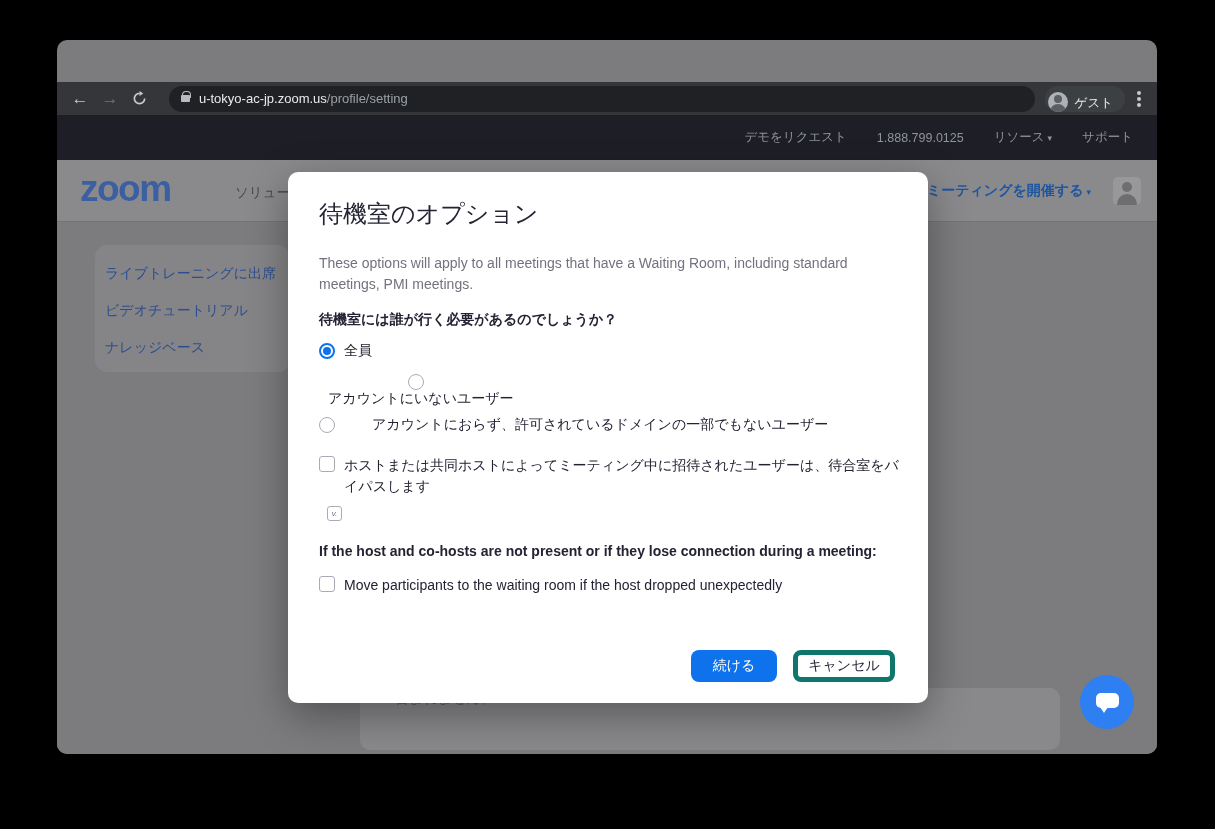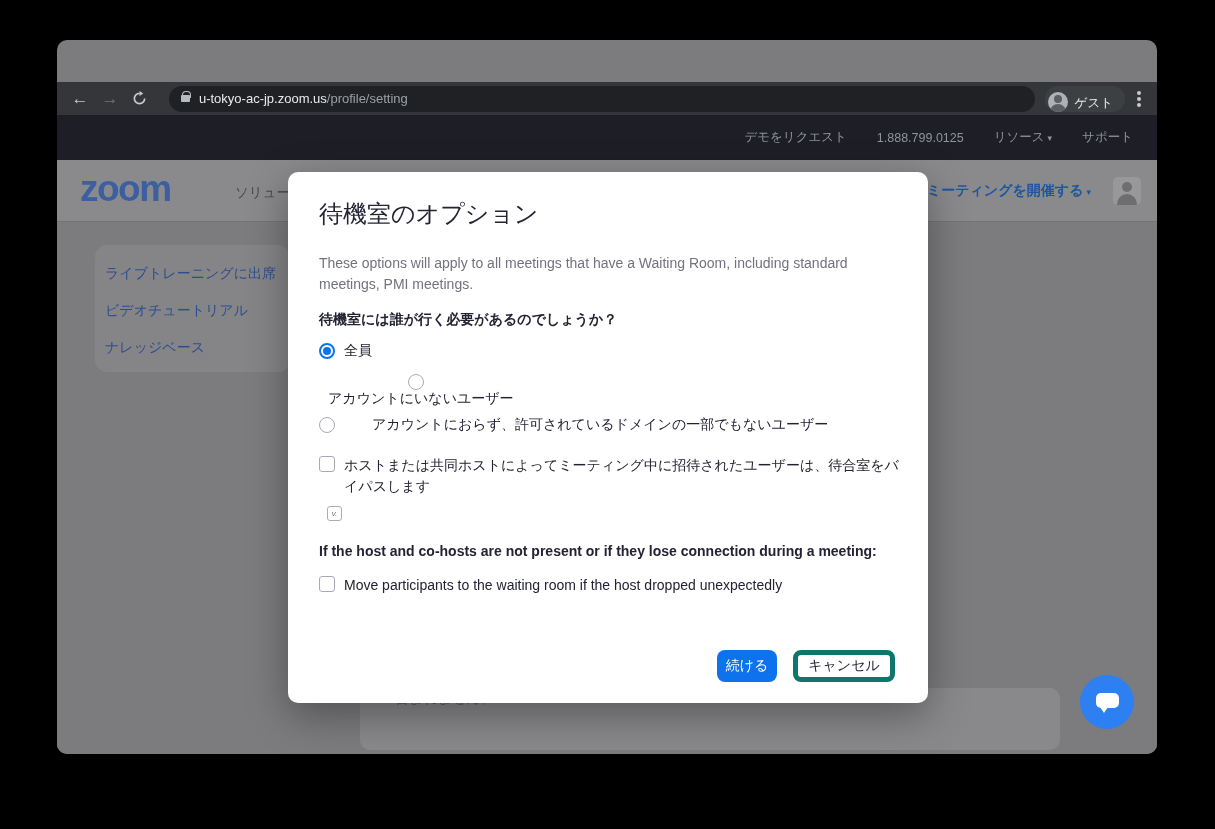--- a/index.html
+++ b/index.html
@@ -110,21 +110,21 @@
   .c-0 { top:283px; } .c-1 { top:403px; }
   .checkbox { width:16px; height:16px; border:1px solid #ababb8; border-radius:3px; background:#fff;
     flex:0 0 auto; margin-top:1px; }
   .check-label { margin-left:9px; font-size:14px; line-height:21px; color:#232333; width:560px; }
   .broken-icon { position:absolute; left:39px; top:334px; width:15px; height:15px;
     border:1px solid #ababb8; border-radius:3px; font-size:8px; color:#72727f; font-style:italic;
     display:flex; align-items:center; justify-content:center; }
   .m-heading2 { position:absolute; left:31px; top:371px; font-size:14px; font-weight:bold; color:#232333; }
   .btn { position:absolute; top:478px; height:32px; border-radius:8px; font-size:14px;
     display:flex; align-items:center; justify-content:center; cursor:default; }
-  .btn-continue { right:151px; width:60px; background:#0e72ed; color:#fff; }
+  .btn-continue { right:151px; width:86px; background:#0e72ed; color:#fff; }
   .btn-cancel { right:33px; width:102px; background:#fff; border:5px solid #0f766e; color:#232333; }
 </style>
 </head>
 <body>
 
 <div class="window">
 
 
   <div class="toolbar">
     <span class="navbtn">←</span>

